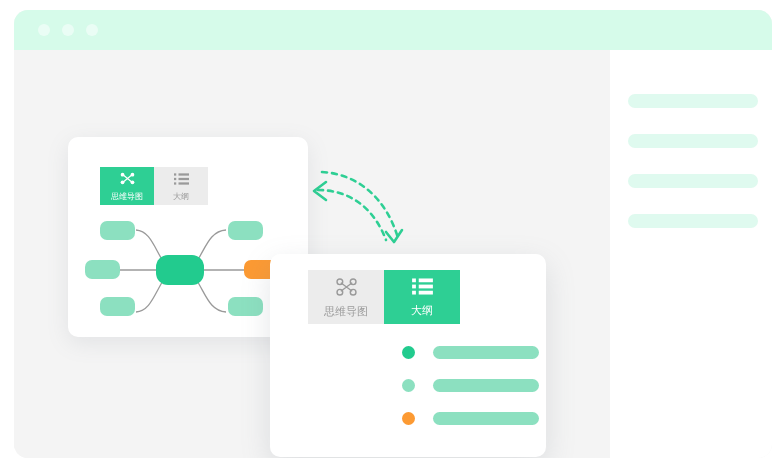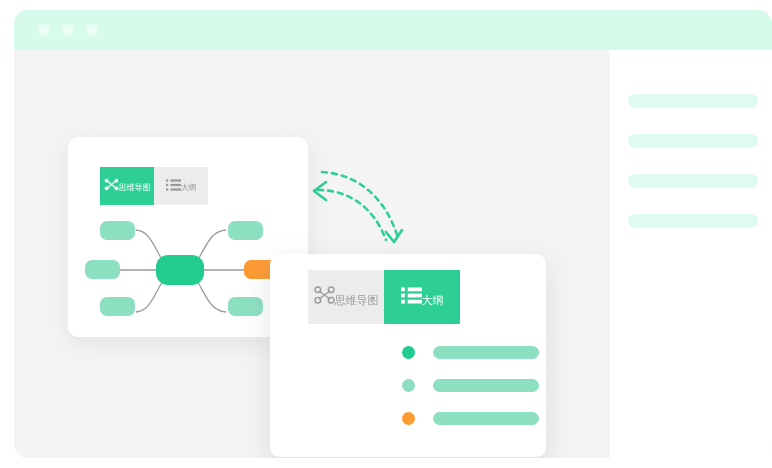--- a/index.html
+++ b/index.html
@@ -104,21 +104,21 @@
   .tabs {
     position: absolute;
     display: flex;
     overflow: hidden;
   }
   .tabs-small { left: 32px; top: 30px; }
   .tabs-large { left: 38px; top: 16px; }
 
   .tab {
     display: flex;
-    flex-direction: row;
+    flex-direction: column;
     align-items: center;
     justify-content: center;
     background: #ececec;
     color: #9a9a9a;
     cursor: pointer;
   }
   .tab.active {
     background: #2ecf94;
     color: #ffffff;
   }

